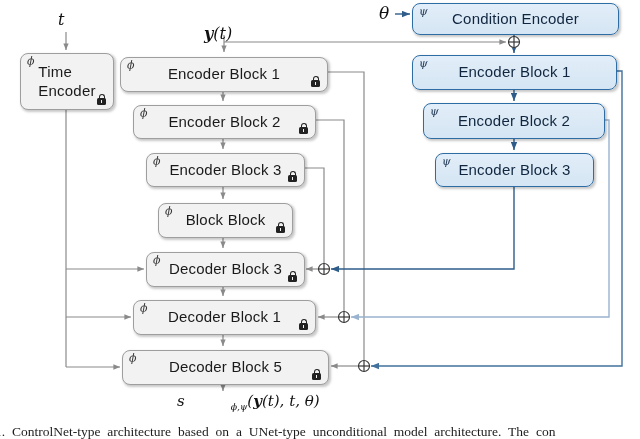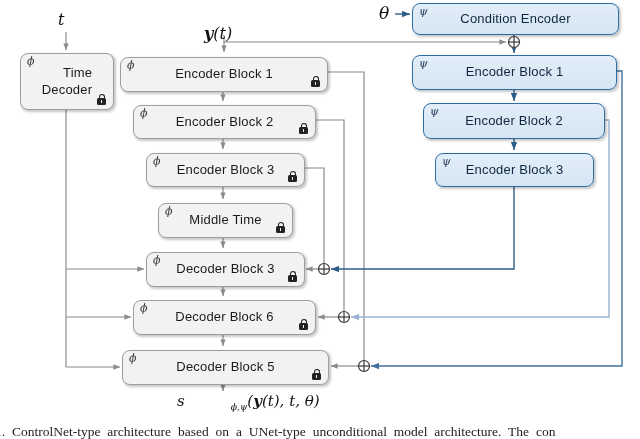--- a/index.html
+++ b/index.html
@@ -3,21 +3,21 @@
 <meta charset="utf-8">
 <style>
   html,body{margin:0;padding:0;background:#fff;}
   .stage{position:relative;width:640px;height:439px;background:#ffffff;overflow:hidden;
          font-family:"Liberation Sans",sans-serif;}
   svg.wires{position:absolute;left:0;top:0;z-index:1;}
   .box{position:absolute;z-index:2;border-radius:8px;display:flex;align-items:center;justify-content:center;
        box-shadow:1.5px 1.5px 2.5px rgba(0,0,0,0.22);}
   .box.gray{background:#f2f2f2;border:1.4px solid #9e9e9e;}
   .box.blue{background:linear-gradient(#e2eef9,#d5e5f3);border:1.4px solid #2e6da4;}
-  .blabel{font-size:13px;color:#1a1a1a;text-align:right;line-height:1.25;white-space:pre-line;letter-spacing:0.2px;}
+  .blabel{font-size:15px;color:#1a1a1a;text-align:left;line-height:1.25;white-space:pre-line;letter-spacing:0.2px;}
   .box.blue .blabel{color:#10263f;}
   .param{position:absolute;left:6px;top:1px;font-family:"DejaVu Serif",serif;font-style:italic;
          font-size:11px;color:#3a3a3a;}
   .box.blue .param{color:#233b57;}
   .lock{position:absolute;right:7px;bottom:4px;width:9px;height:7px;background:#222;border-radius:1.5px;}
   .lock::before{content:"";position:absolute;left:1.6px;top:-4.2px;width:4px;height:4px;
                 border:1.4px solid #222;border-bottom:none;border-radius:3px 3px 0 0;}
   .lock::after{content:"";position:absolute;left:3.6px;top:1.6px;width:1.6px;height:3px;background:#f2f2f2;}
   .mathlabel{position:absolute;z-index:2;font-family:"DejaVu Serif",serif;font-style:italic;color:#111;}
   .bold{font-weight:bold;}
@@ -118,52 +118,52 @@
   <div class="mathlabel" style="left:204px;top:24px;font-size:16px;">
     <span class="bold">y</span><span>(t)</span>
   </div>
   <div class="mathlabel" style="left:379px;top:3px;font-size:17px;">
     <span>θ</span>
   </div>
 
   <div class="box gray" style="left:20px;top:53px;width:92px;height:55px;">
     <span class="param">ϕ</span>
     <span class="blabel">Time
-Decoder</span>
+Encoder</span>
     <span class="lock"></span>
   </div>
 
   <div class="box gray" style="left:120px;top:57px;width:206px;height:33px;">
     <span class="param">ϕ</span>
     <span class="blabel">Encoder Block 1</span>
     <span class="lock"></span>
   </div>
   <div class="box gray" style="left:133px;top:105px;width:181px;height:32px;">
     <span class="param">ϕ</span>
     <span class="blabel">Encoder Block 2</span>
     <span class="lock"></span>
   </div>
   <div class="box gray" style="left:146px;top:153px;width:157px;height:32px;">
     <span class="param">ϕ</span>
     <span class="blabel">Encoder Block 3</span>
     <span class="lock"></span>
   </div>
   <div class="box gray" style="left:158px;top:203px;width:133px;height:33px;">
     <span class="param">ϕ</span>
-    <span class="blabel">Middle Time</span>
+    <span class="blabel">Block Block</span>
     <span class="lock"></span>
   </div>
   <div class="box gray" style="left:146px;top:252px;width:157px;height:33px;">
     <span class="param">ϕ</span>
     <span class="blabel">Decoder Block 3</span>
     <span class="lock"></span>
   </div>
   <div class="box gray" style="left:133px;top:300px;width:181px;height:33px;">
     <span class="param">ϕ</span>
-    <span class="blabel">Decoder Block 6</span>
+    <span class="blabel">Decoder Block 1</span>
     <span class="lock"></span>
   </div>
   <div class="box gray" style="left:122px;top:350px;width:205px;height:33px;">
     <span class="param">ϕ</span>
     <span class="blabel">Decoder Block 5</span>
     <span class="lock"></span>
   </div>
 
   <div class="box blue" style="left:412px;top:3px;width:205px;height:30px;">
     <span class="param">ψ</span>

